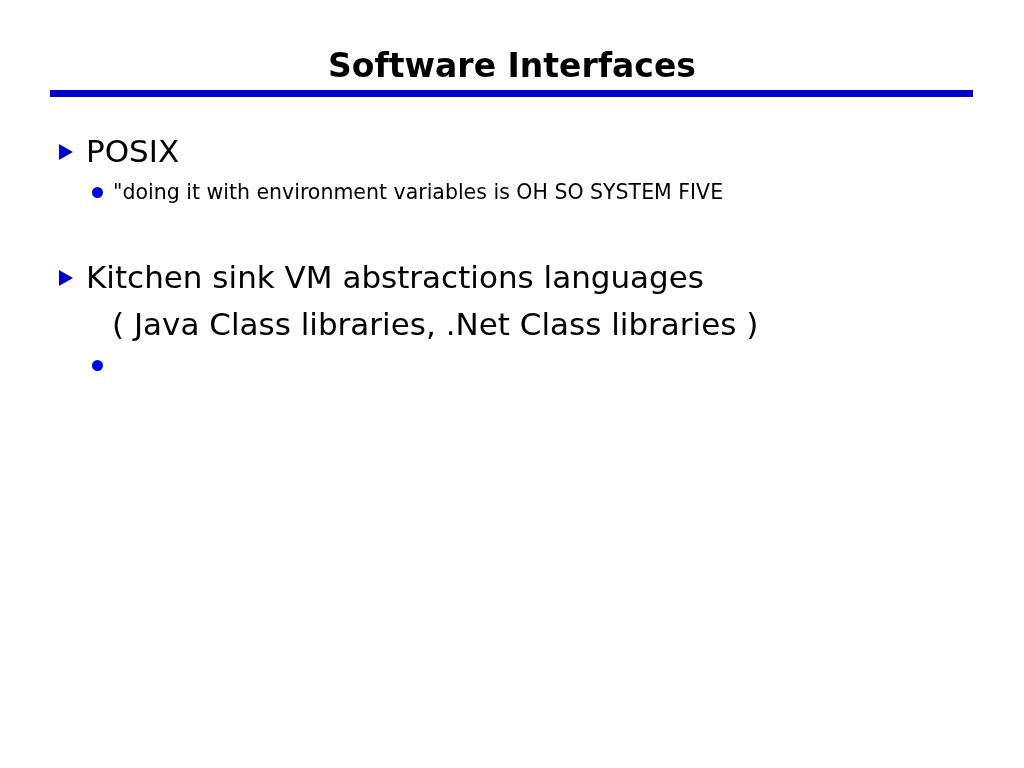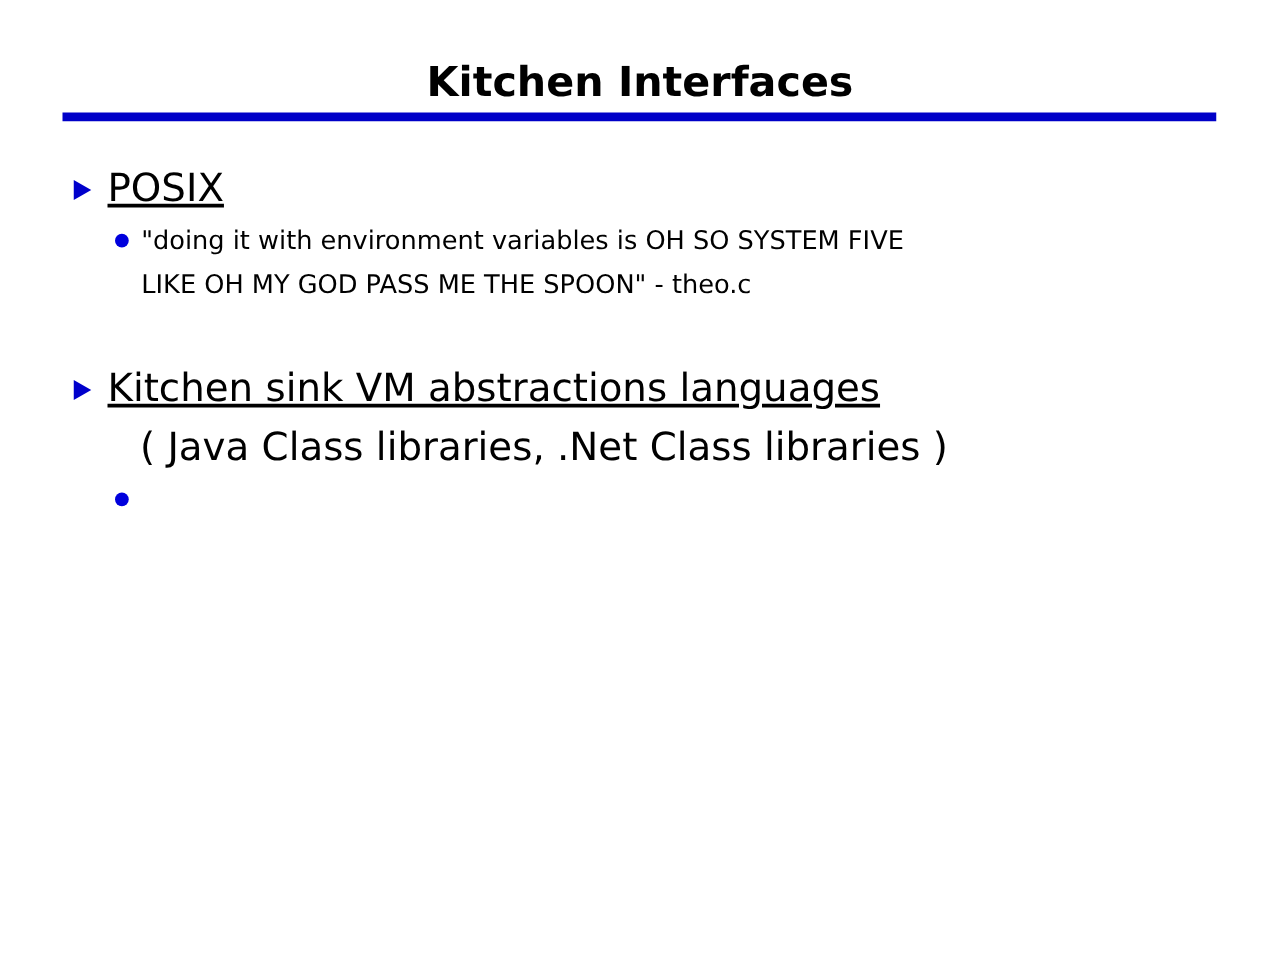--- a/index.html
+++ b/index.html
@@ -59,21 +59,20 @@
 
   .topic-gap {
     height: 44px;
   }
 
   
   .l1-row {
     display: flex;
     align-items: flex-start;
     padding-left: 56px;
-    text-decoration: underline;
   }
   .tri-bullet {
     flex: 0 0 auto;
     width: 20px;
     margin-top: 14px;
     margin-right: 10px;
     line-height: 0;
   }
   .tri-bullet svg { display: block; }
 
@@ -118,42 +117,41 @@
     color: #000000;
     line-height: 1.68;
     letter-spacing: 0px;
   }
 </style>
 </head>
 <body>
 
 <div class="slide">
 
-  <div class="slide-title">Kitchen Interfaces</div>
+  <div class="slide-title">Software Interfaces</div>
 
   <div class="title-rule"></div>
 
   <div class="body-area">
 
     <div class="topic">
 
       <div class="l1-row">
         <span class="tri-bullet">
           <svg width="20" height="20" viewBox="0 0 20 20" aria-hidden="true">
             <polygon points="3,2 17,10 3,18" fill="#0000cc"></polygon>
           </svg>
         </span>
         <span class="l1-text">POSIX</span>
       </div>
 
       <div class="l2-row">
         <span class="dot-bullet"></span>
         <span class="l2-text">"doing it with environment variables is OH SO SYSTEM FIVE</span>
       </div>
-      <div class="l2-cont">LIKE OH MY GOD PASS ME THE SPOON" - theo.c</div>
 
 
     </div>
 
     <div class="topic-gap"></div>
 
     <div class="topic">
 
       <div class="l1-row">
         <span class="tri-bullet">

